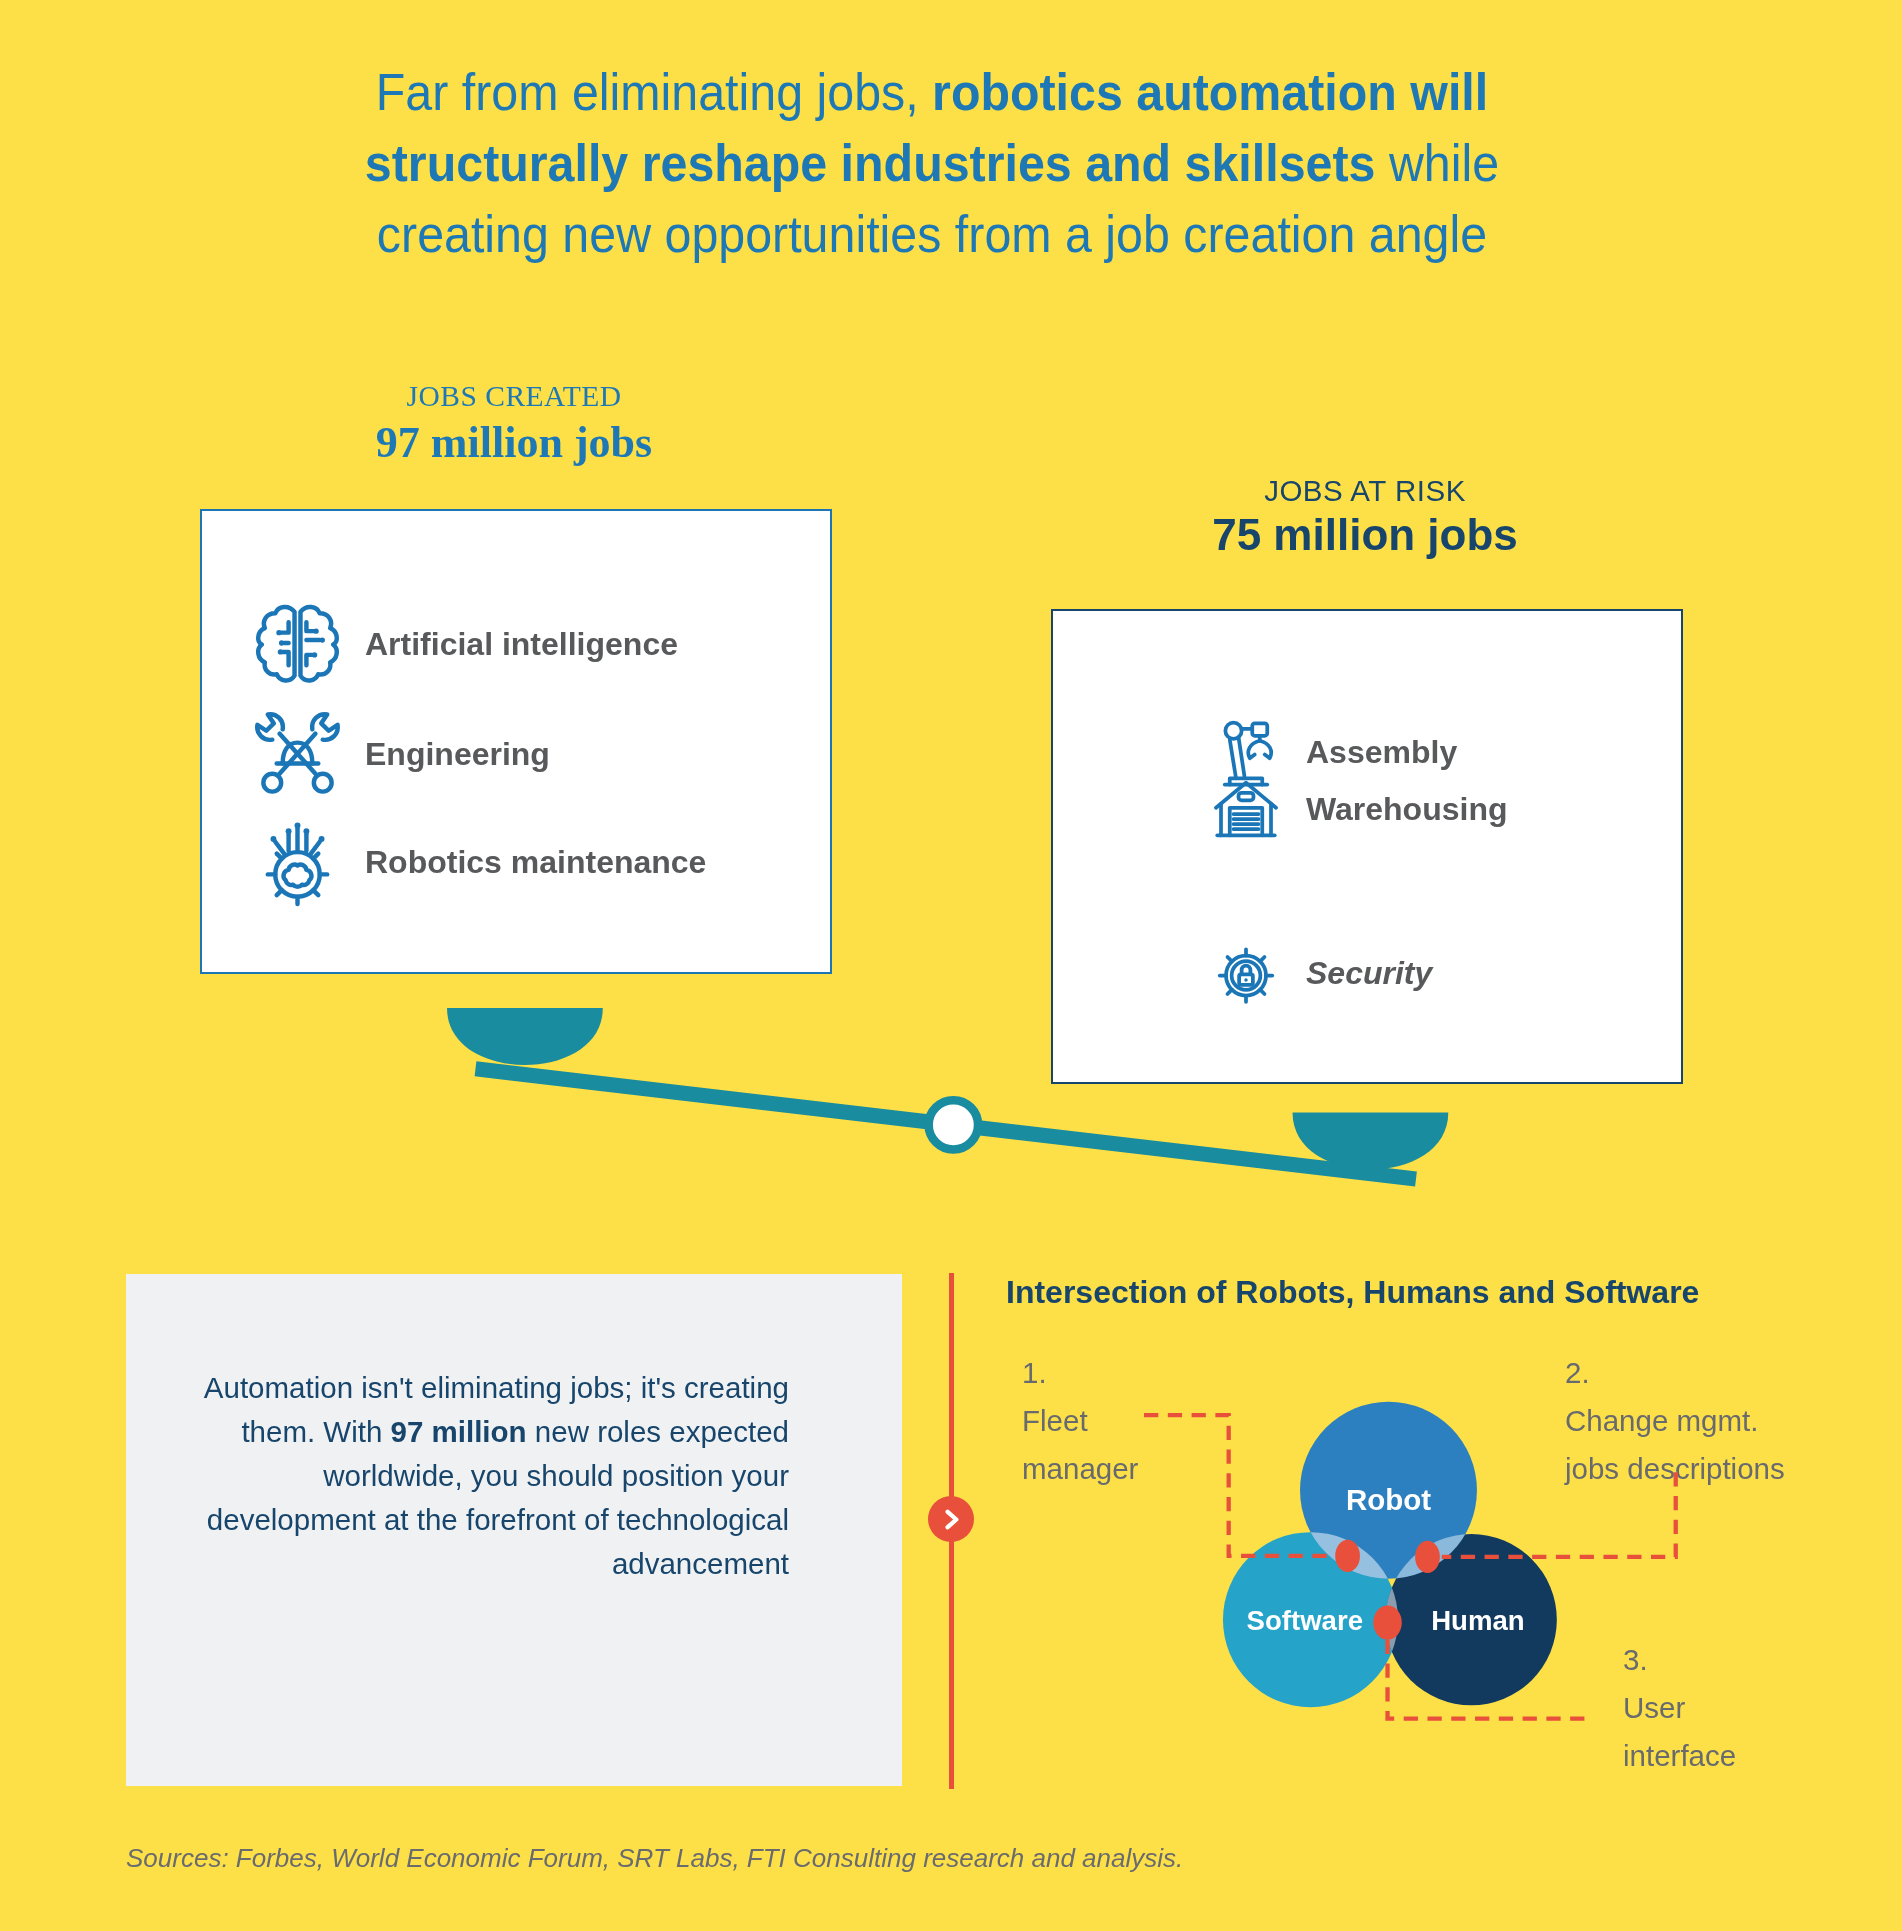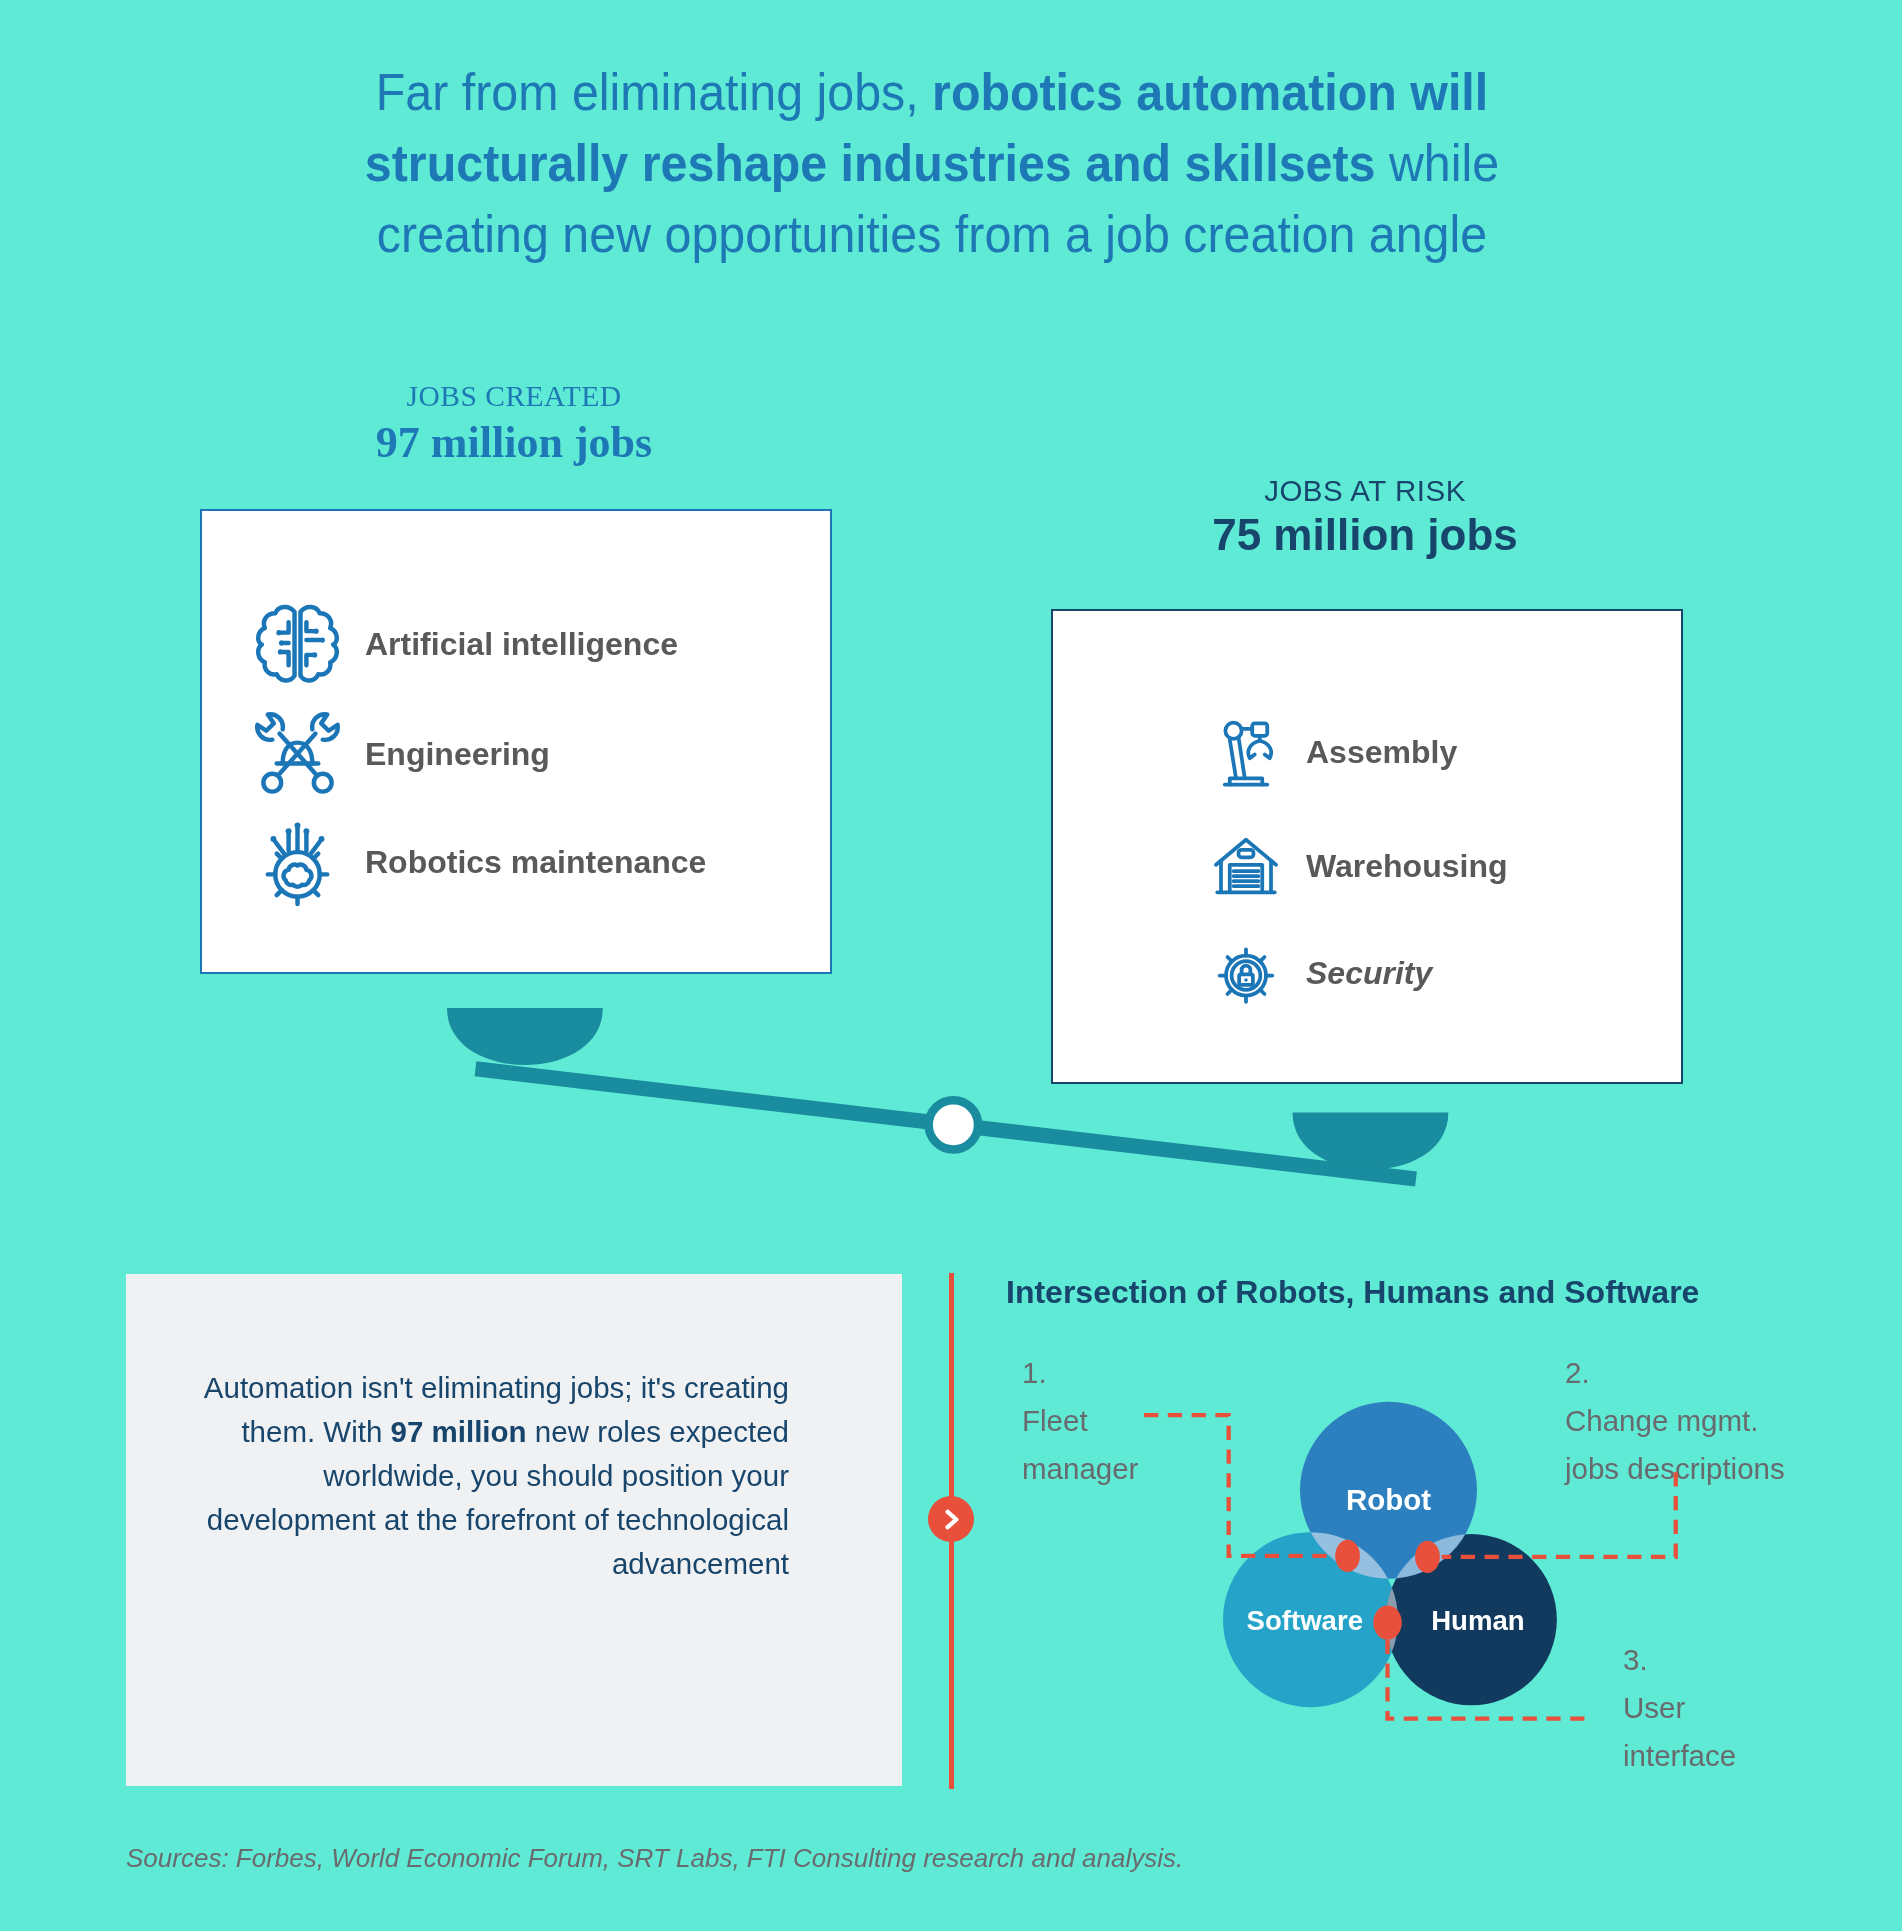--- a/index.html
+++ b/index.html
@@ -1,16 +1,16 @@
 <!DOCTYPE html>
 <html style="font-size:15px"><head>
 <meta charset="utf-8">
 <style>
   html,body{margin:0;padding:0;background:#ffffff;}
-  #canvas{position:relative;width:1902px;height:1932px;background:#5eead4;overflow:hidden;
+  #canvas{position:relative;width:1902px;height:1932px;background:#fde047;overflow:hidden;
           font-family:"Liberation Sans", sans-serif;}
   .abs{position:absolute;}
 
   
   #main-title{left:95px;top:57px;width:1674px;text-align:center;
     font-size:52px;line-height:71px;color:#1d78b5;font-weight:400;
     transform:scaleX(.93);transform-origin:50% 0;}
   .seg-bold{font-weight:700;}
 
   
@@ -143,21 +143,21 @@
         <path d="M28.5 13.5 H37"></path>
         <rect x="37" y="9" width="12" height="10" rx="2"></rect>
         <path d="M43 19 V23"></path>
         <path d="M43 23 C35 25 32 31 35 37 L39 34"></path>
         <path d="M43 23 C51 25 54 31 51 37 L47 34"></path>
       </svg>
     </span>
     <span class="item-label">Assembly</span>
   </div>
 
-  <div class="abs item-row" style="left:1206px;top:825px;height:82px;">
+  <div class="abs item-row" style="left:1206px;top:768px;height:82px;">
     <span class="icon-84">
       <svg class="line-icon" viewBox="0 0 64 64" width="80" height="80">
         <path d="M8 31 L32 11 L56 31"></path>
         <path d="M12 28 V53"></path>
         <path d="M52 28 V53"></path>
         <path d="M9 53 H55"></path>
         <path d="M19 53 V31 H45 V53"></path>
         <path d="M22 36 H42"></path>
           <path d="M22 40 H42"></path>
           <path d="M22 44 H42"></path>

